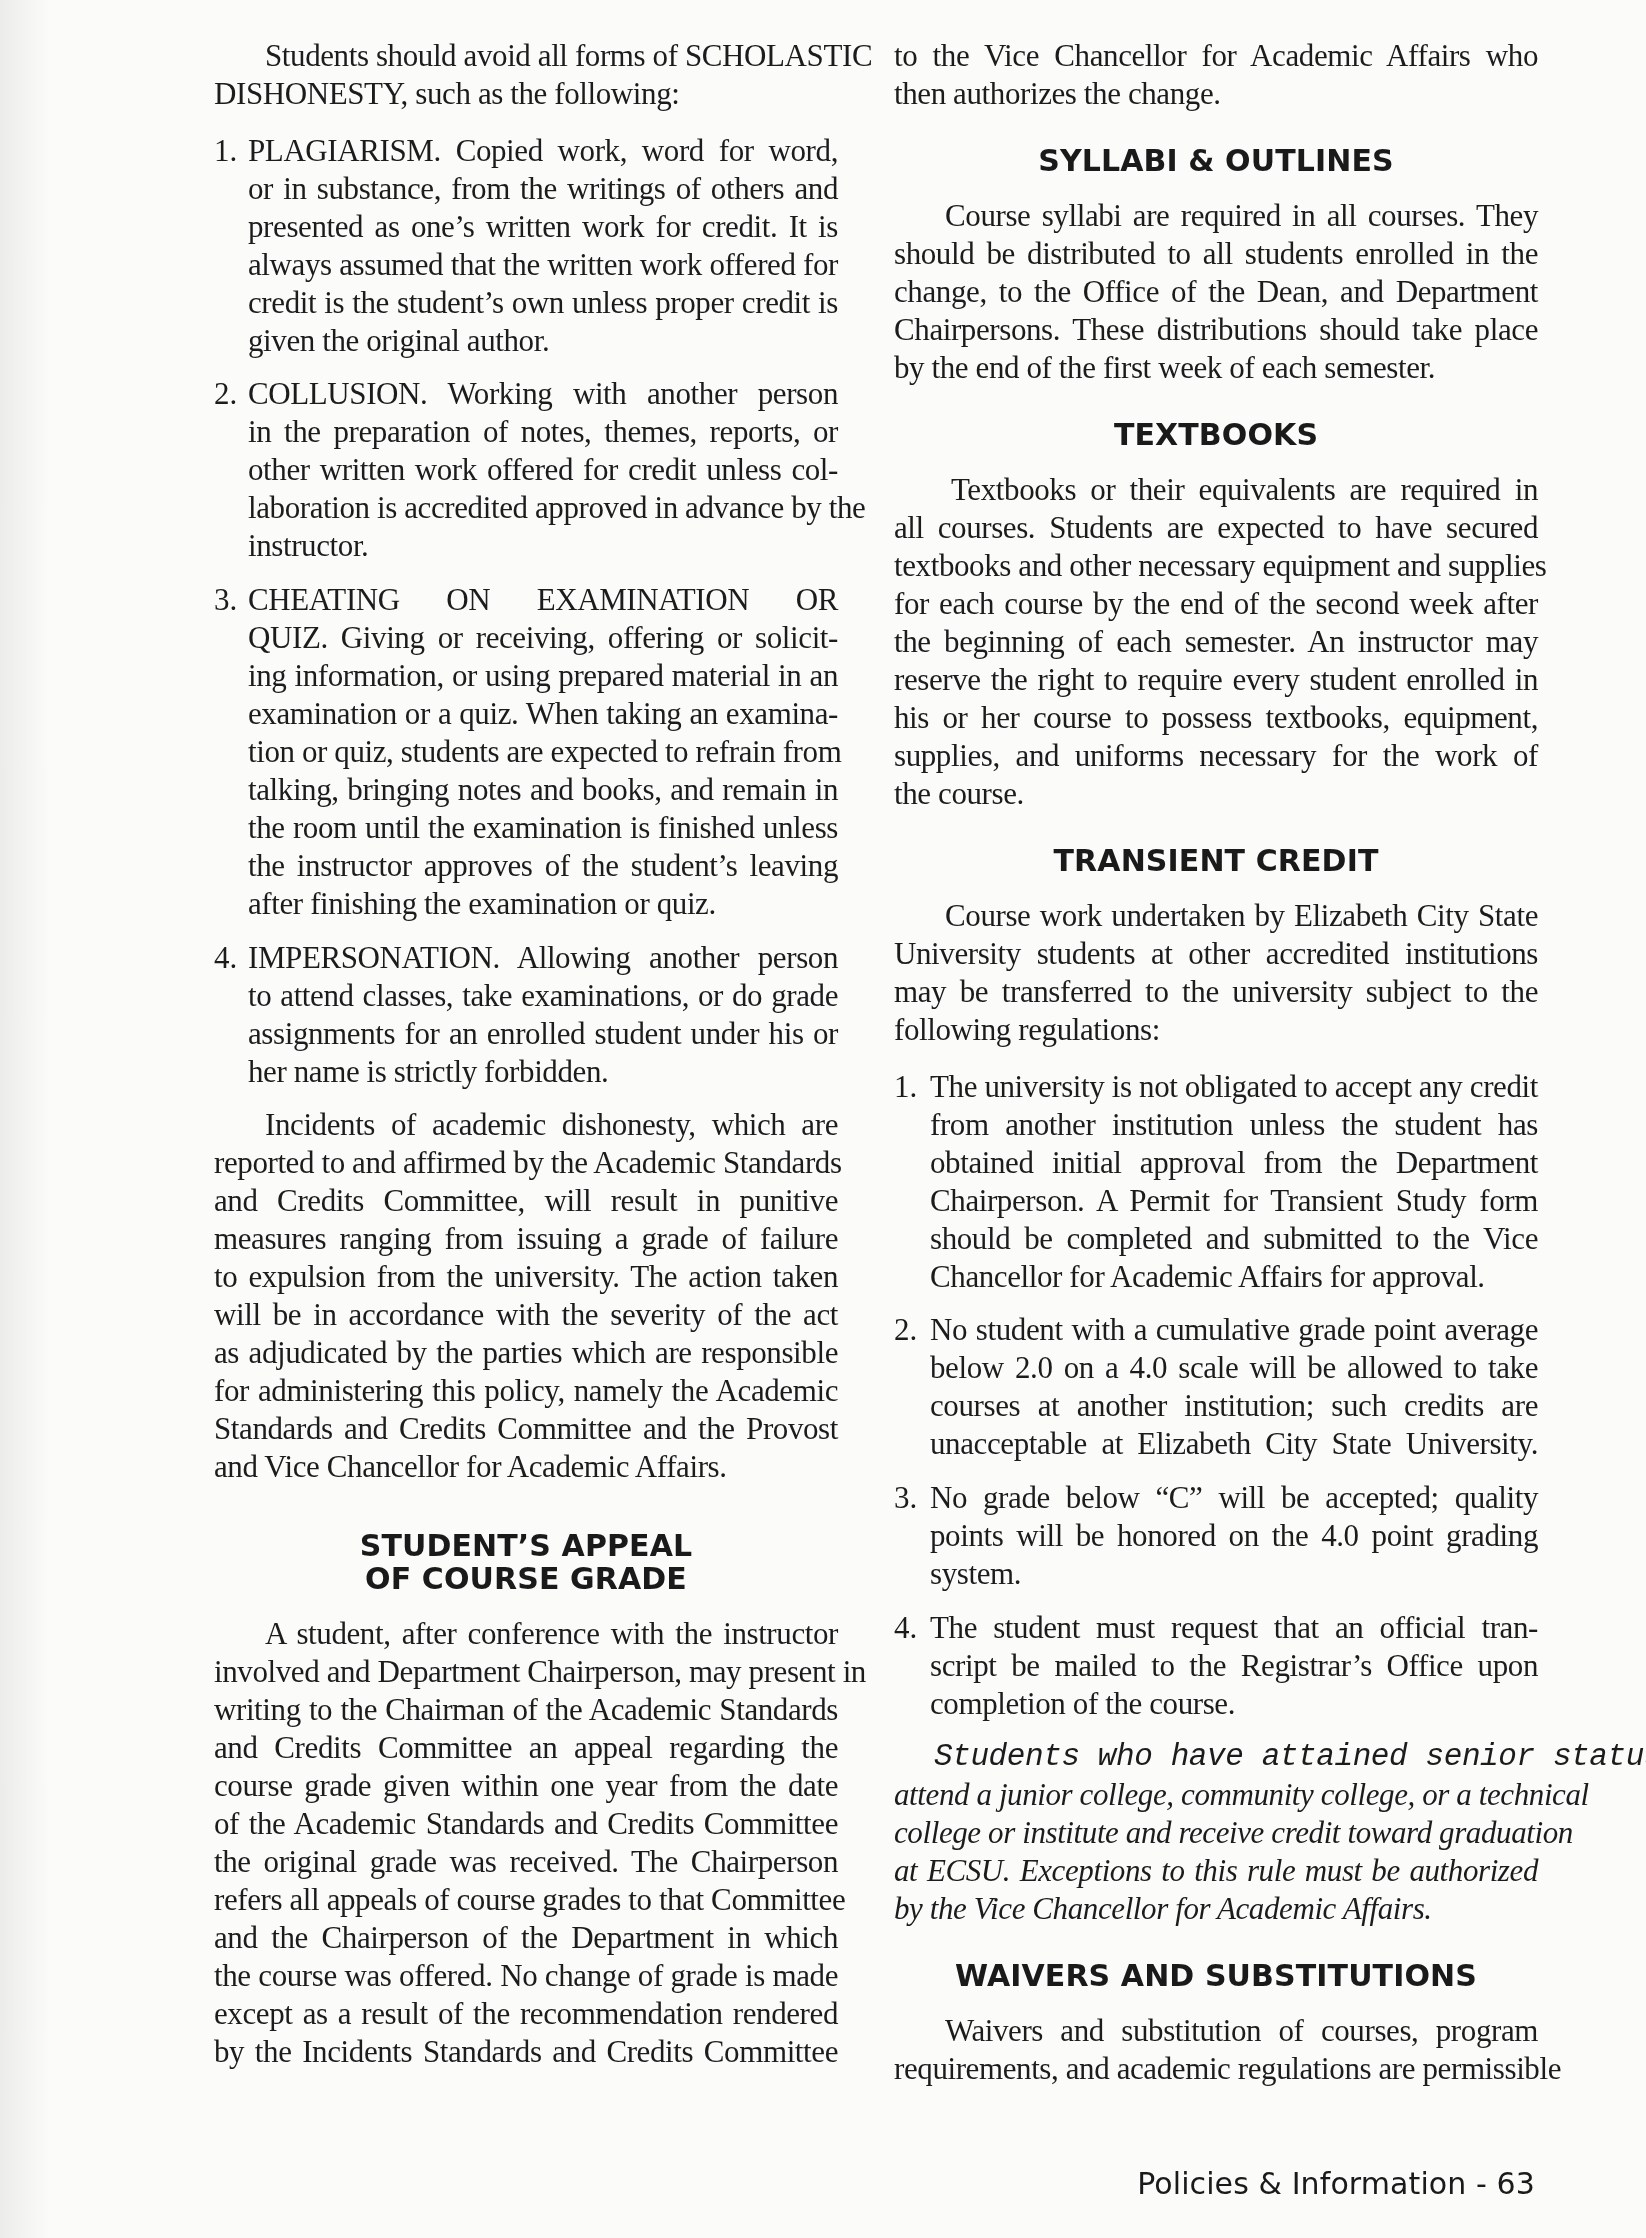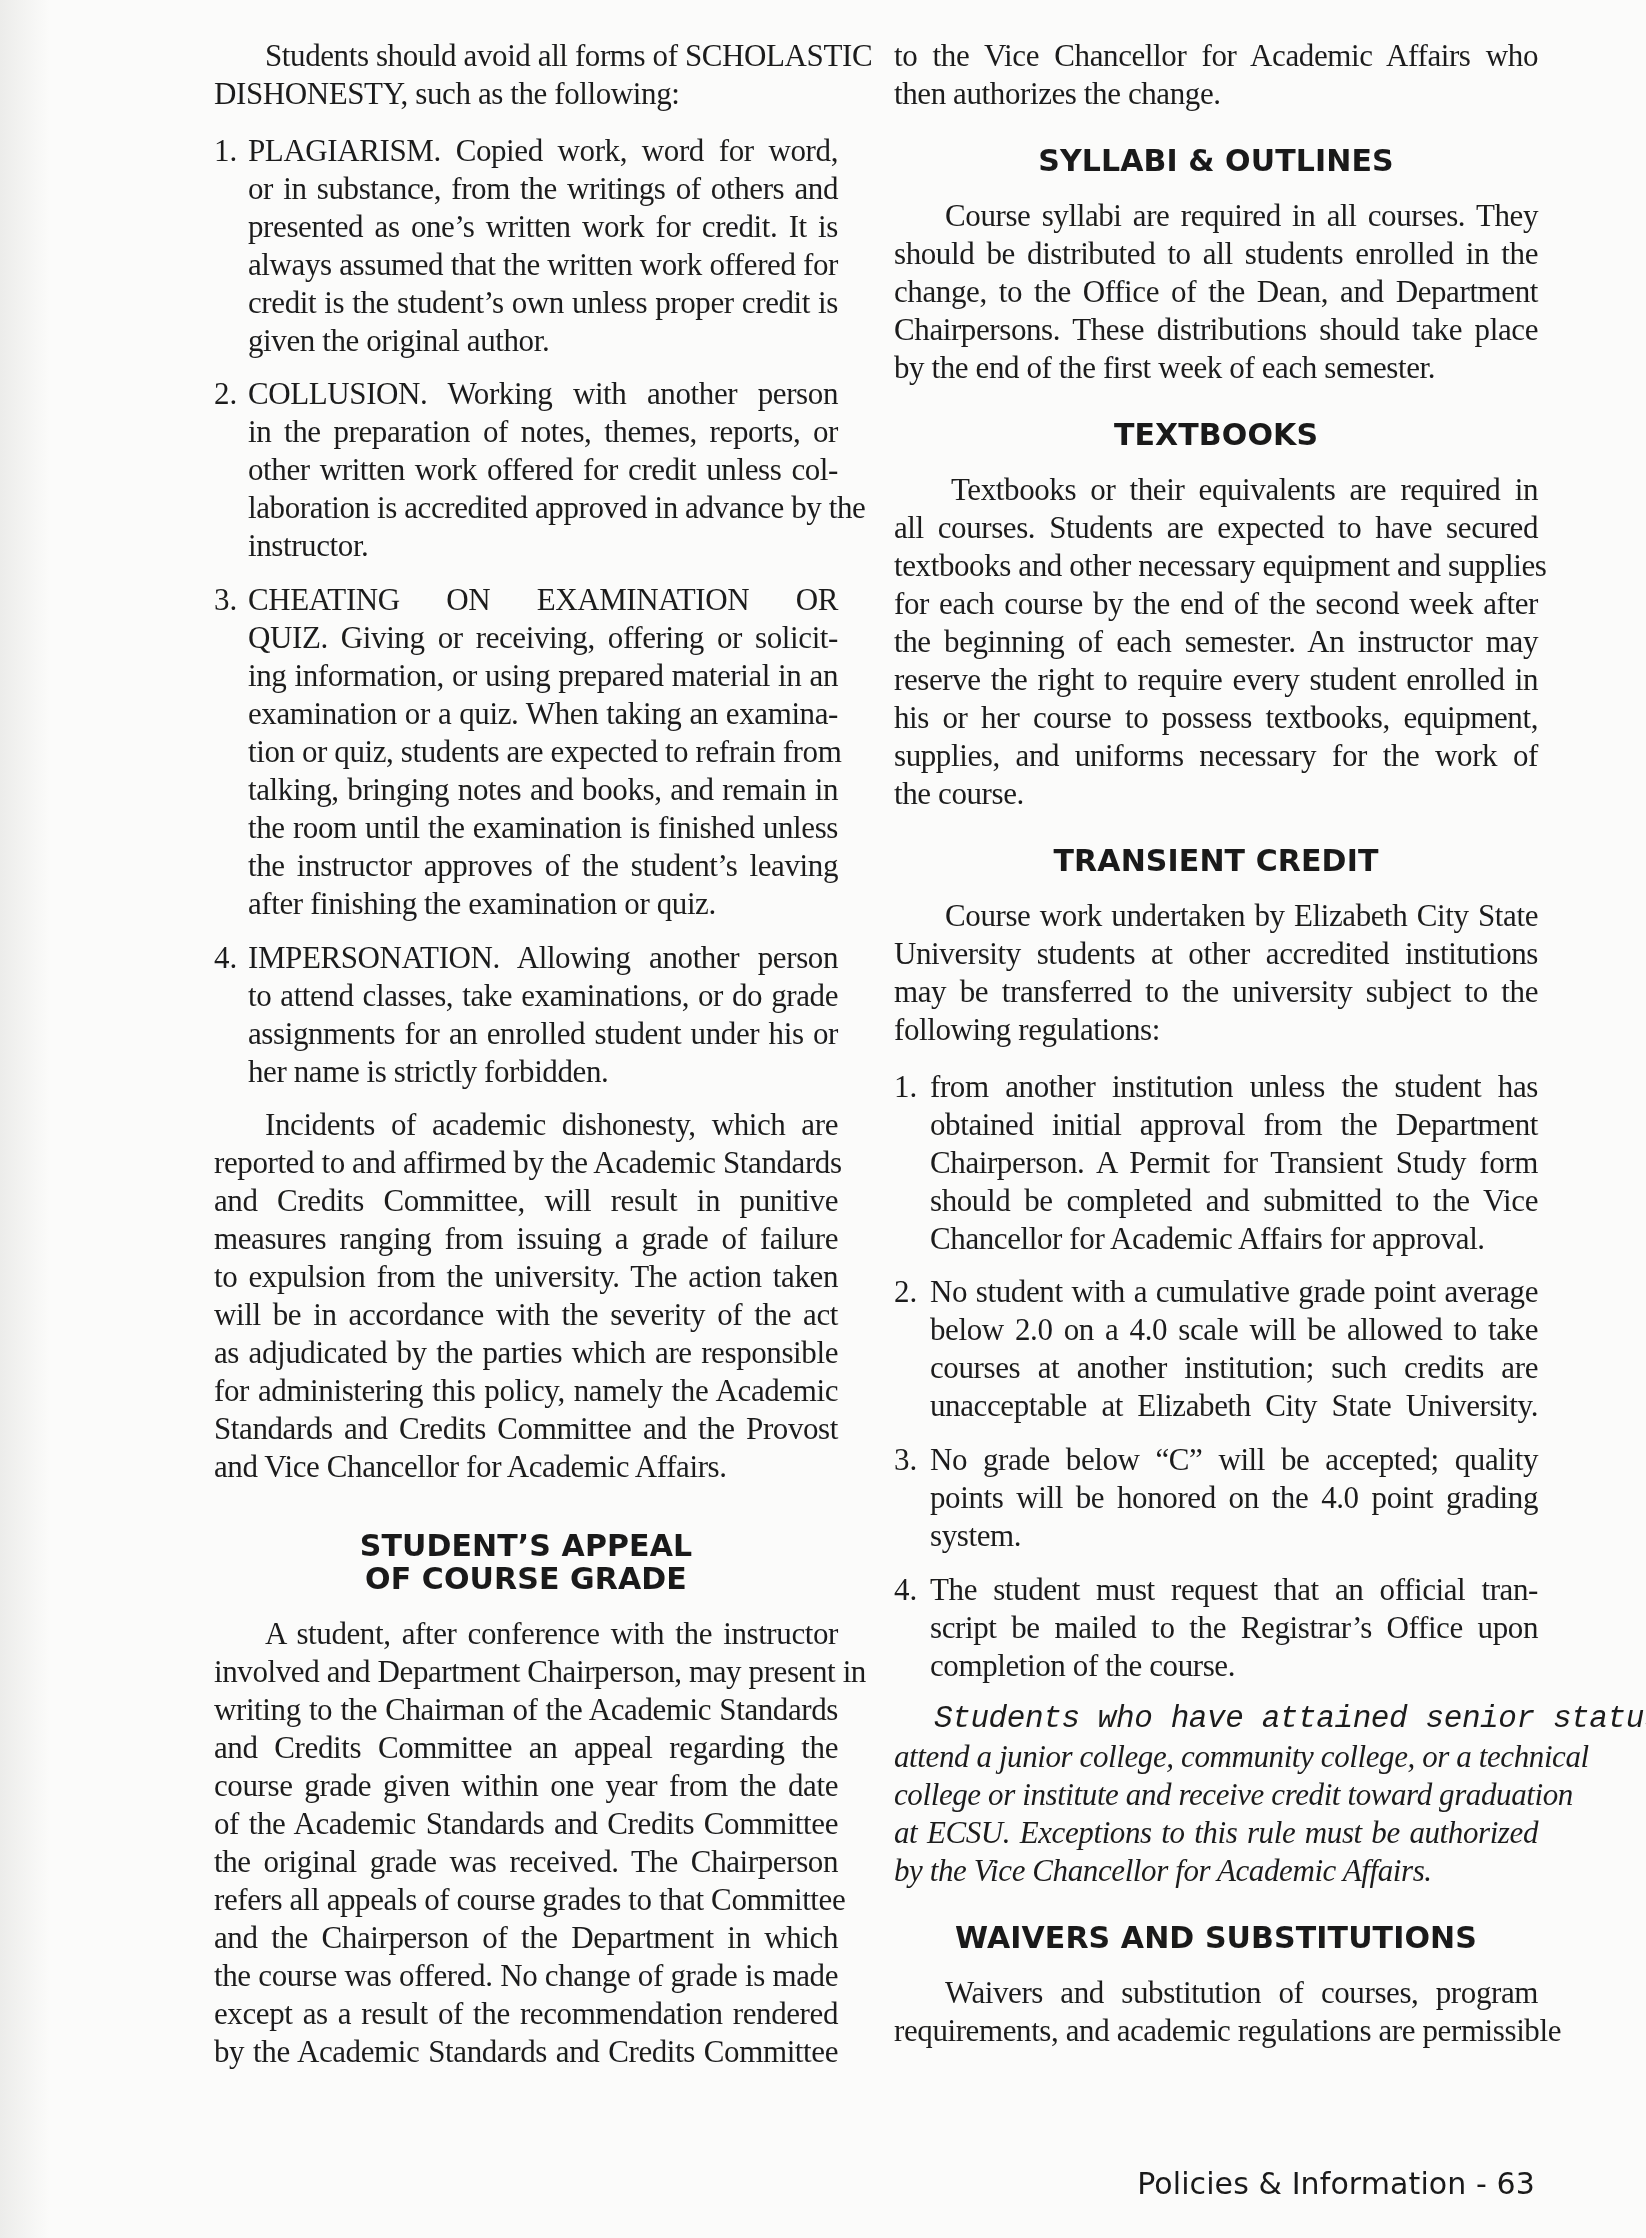--- a/index.html
+++ b/index.html
@@ -131,21 +131,21 @@
     <div class="line">involved and Department Chairperson, may present in</div>
     <div class="line">writing to the Chairman of the Academic Standards</div>
     <div class="line">and Credits Committee an appeal regarding the</div>
     <div class="line">course grade given within one year from the date</div>
     <div class="line">of the Academic Standards and Credits Committee</div>
     <div class="line">the original grade was received. The Chairperson</div>
     <div class="line">refers all appeals of course grades to that Committee</div>
     <div class="line">and the Chairperson of the Department in which</div>
     <div class="line">the course was offered. No change of grade is made</div>
     <div class="line">except as a result of the recommendation rendered</div>
-    <div class="line">by the Academic Standards and Credits Committee</div>
+    <div class="line">by the Incidents Standards and Credits Committee</div>
   </div>
 </div>
 
 <div class="column col-right">
 
   <div class="para">
     <div class="line">to the Vice Chancellor for Academic Affairs who</div>
     <div class="line last">then authorizes the change.</div>
   </div>
 
@@ -182,20 +182,21 @@
     <div class="line" style="padding-left:51px;">Course work undertaken by Elizabeth City State</div>
     <div class="line">University students at other accredited institutions</div>
     <div class="line">may be transferred to the university subject to the</div>
     <div class="line last">following regulations:</div>
   </div>
 
   <div>
     <div class="list-item">
       <span class="num">1.</span>
       <div class="body">
+        <div class="line">The university is not obligated to accept any credit</div>
         <div class="line">from another institution unless the student has</div>
         <div class="line">obtained initial approval from the Department</div>
         <div class="line">Chairperson. A Permit for Transient Study form</div>
         <div class="line">should be completed and submitted to the Vice</div>
         <div class="line last">Chancellor for Academic Affairs for approval.</div>
       </div>
     </div>
     <div class="list-item">
       <span class="num">2.</span>
       <div class="body">

